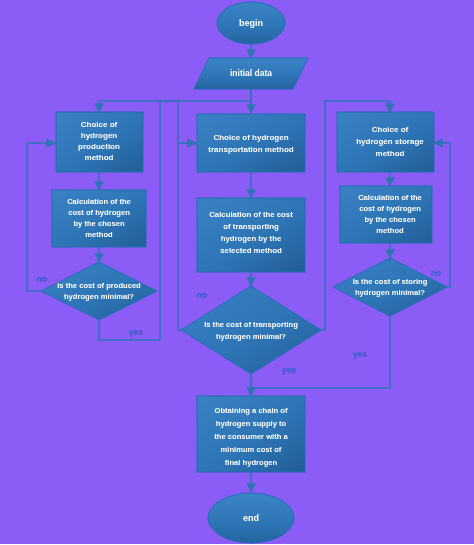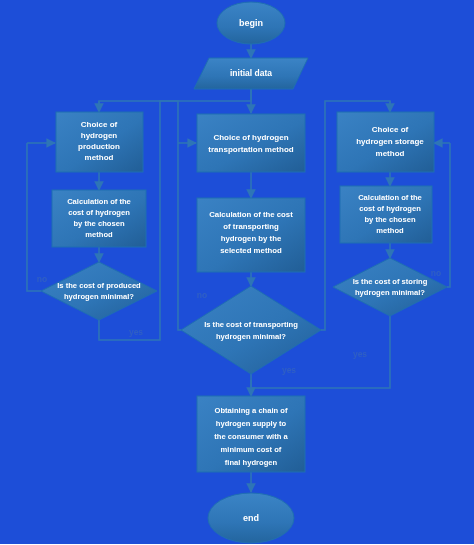--- a/index.html
+++ b/index.html
@@ -11,21 +11,21 @@
   body {
     width: 474px;
     height: 545px;
     overflow: hidden;
     font-family: "Liberation Sans", sans-serif;
   }
   #diagram-root {
     position: relative;
     width: 474px;
     height: 544px;
-    background: #1d4ed8;
+    background: #8b5cf6;
   }
   svg#flowchart {
     display: block;
     width: 474px;
     height: 545px;
   }
   .node-shape {
     stroke: #1F6FB2;
     stroke-width: 1;
   }

